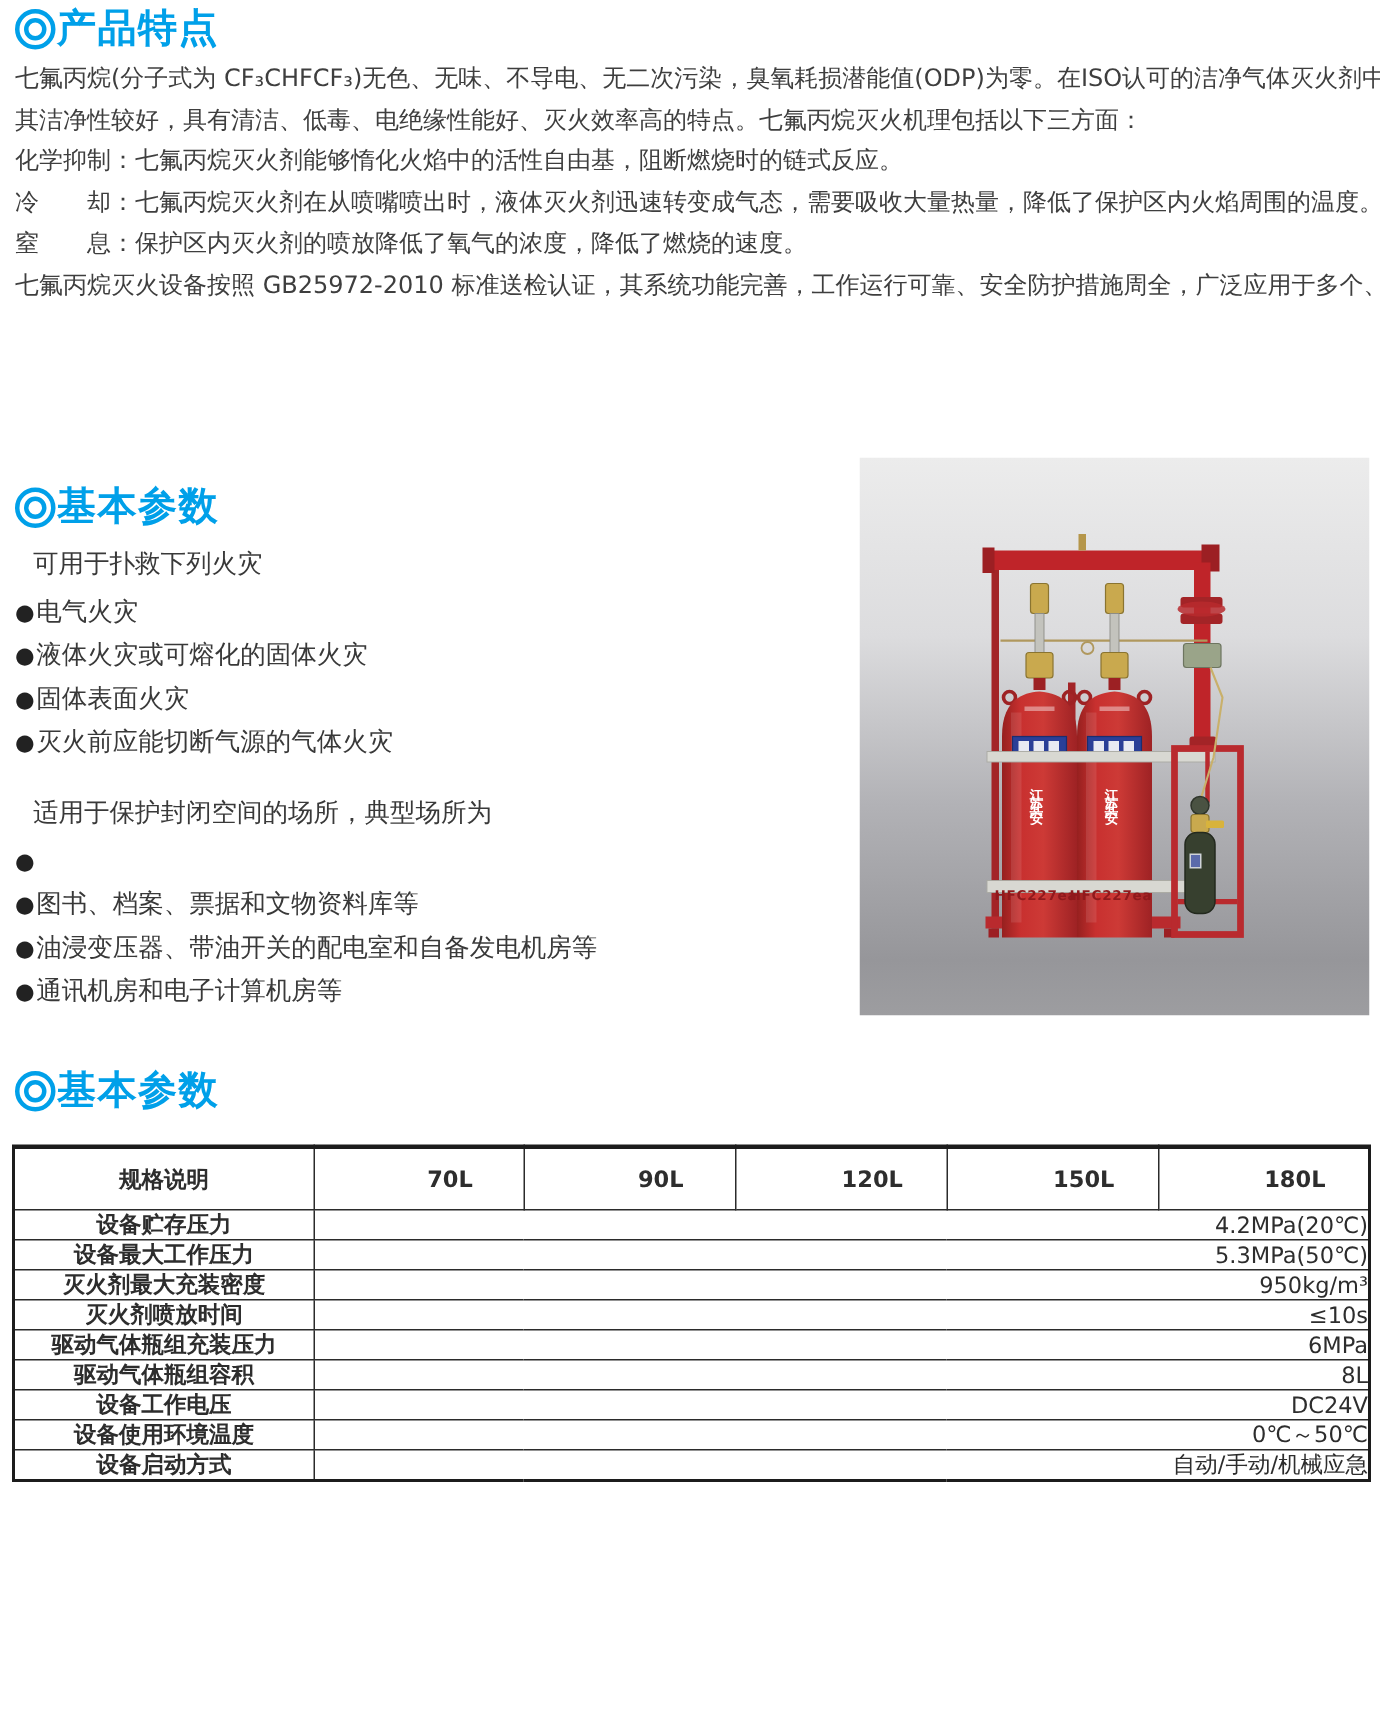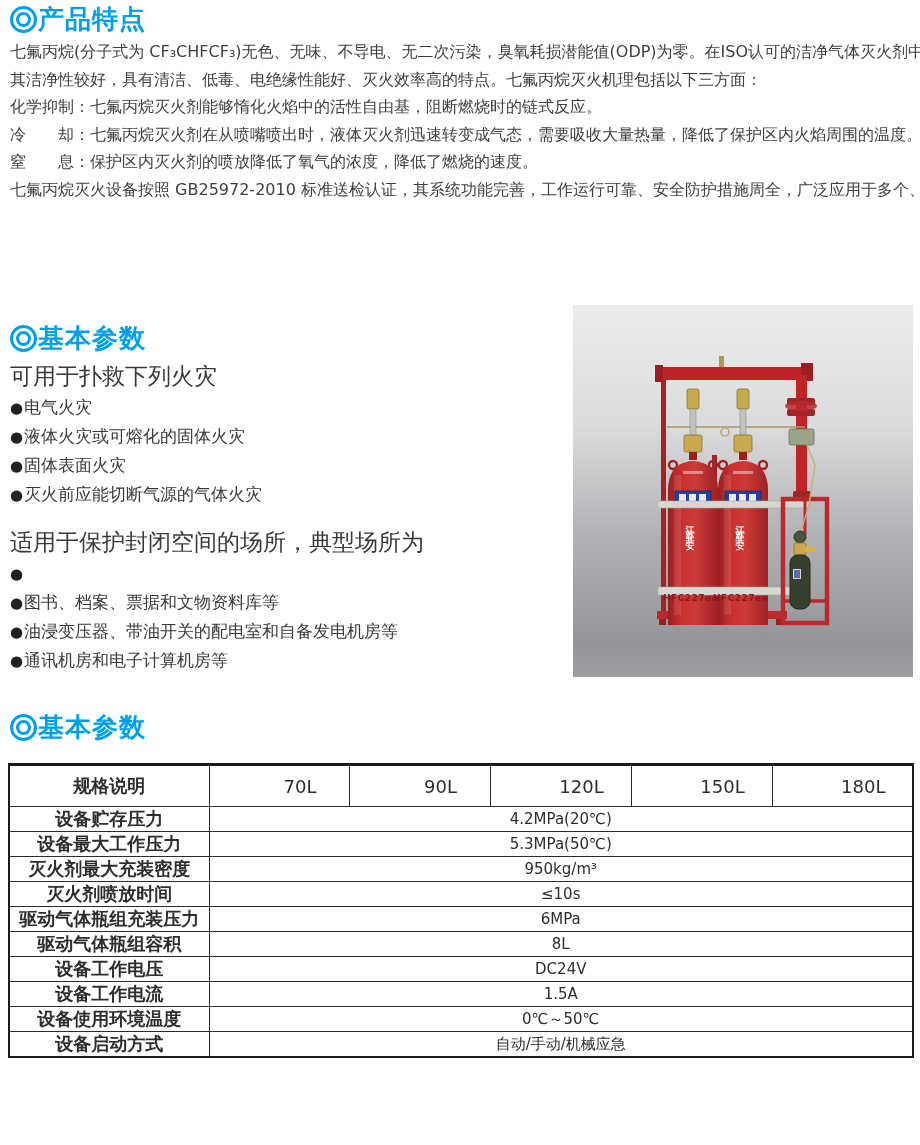--- a/index.html
+++ b/index.html
@@ -14,21 +14,21 @@
   .sec-title{font-size:26px;font-weight:700;color:#00a0e9;letter-spacing:1px;line-height:27px;}
   #features-head{top:6px;}
   #scope-head{top:325px;}
   #params-head{top:714px;}
 
   
   .para{position:absolute;left:10px;top:38px;width:906px;font-size:16px;line-height:27.5px;color:#3e3e3e;}
   .pline{white-space:nowrap;}
 
   
-  .intro{position:absolute;left:10px;font-size:23px;color:#393939;white-space:nowrap;line-height:20px;}
+  .intro{position:absolute;left:22px;font-size:17px;color:#393939;white-space:nowrap;line-height:20px;}
   #scope-intro1{top:366px;}
   #scope-intro2{top:532px;}
   .blist{position:absolute;left:10px;}
   #scope-list1{top:393px;}
   #scope-list2{top:559px;}
   .bi{height:29px;display:flex;align-items:center;white-space:nowrap;font-size:17px;color:#393939;}
   .bullet{font-size:15px;margin-right:1px;color:#222;}
 
   
   #photo{position:absolute;left:573px;top:305px;width:340px;height:372px;}
@@ -42,23 +42,23 @@
   #model-left{left:90px;}
   #model-right{left:140px;}
 
   
   #ptable{position:absolute;left:8px;top:763px;width:904px;border-collapse:collapse;table-layout:fixed;
           font-size:15px;color:#2d2d2d;}
   #ptable{border:2px solid #1c1c1c;border-top-width:3px;}
   #ptable th,#ptable td{border:1px solid #2b2b2b;text-align:center;vertical-align:middle;padding:0;}
   #ptable thead tr{height:42px;}
   #ptable tbody tr{height:15px;}
-  #ptable th{font-weight:700;font-size:18px;}
-  #ptable thead th.size-col{font-weight:400;padding-left:42px;}
-  #ptable td{font-weight:400;}
+  #ptable th{font-weight:700;font-size:15px;}
+  #ptable thead th.size-col{font-weight:700;padding-left:42px;}
+  #ptable td{font-weight:400;text-align:right;}
 </style>
 </head>
 <body>
 
 <div class="page">
 
   <div class="sec-head" id="features-head">
     <span class="sec-icon"></span>
     <span class="sec-title">产品特点</span>
   </div>
@@ -248,24 +248,20 @@
       </tr>
       <tr>
         <th>驱动气体瓶组容积</th>
         <td colspan="5">8L</td>
       </tr>
       <tr>
         <th>设备工作电压</th>
         <td colspan="5">DC24V</td>
       </tr>
       <tr>
-        <th>设备工作电流</th>
-        <td colspan="5">1.5A</td>
-      </tr>
-      <tr>
         <th>设备使用环境温度</th>
         <td colspan="5">0℃～50℃</td>
       </tr>
       <tr>
         <th>设备启动方式</th>
         <td colspan="5">自动/手动/机械应急</td>
       </tr>
     </tbody>
   </table>
 

